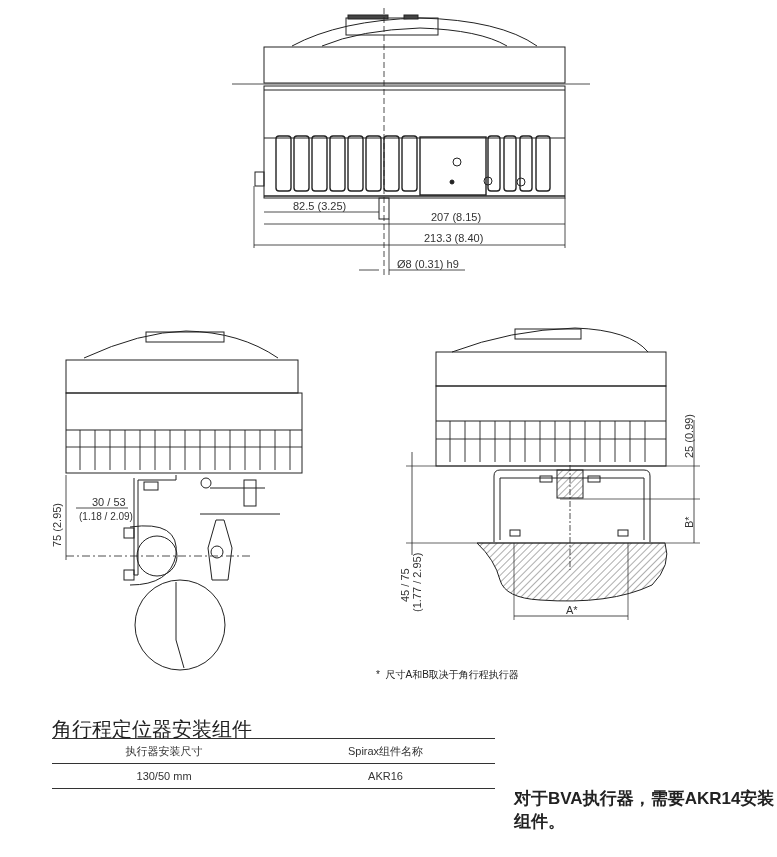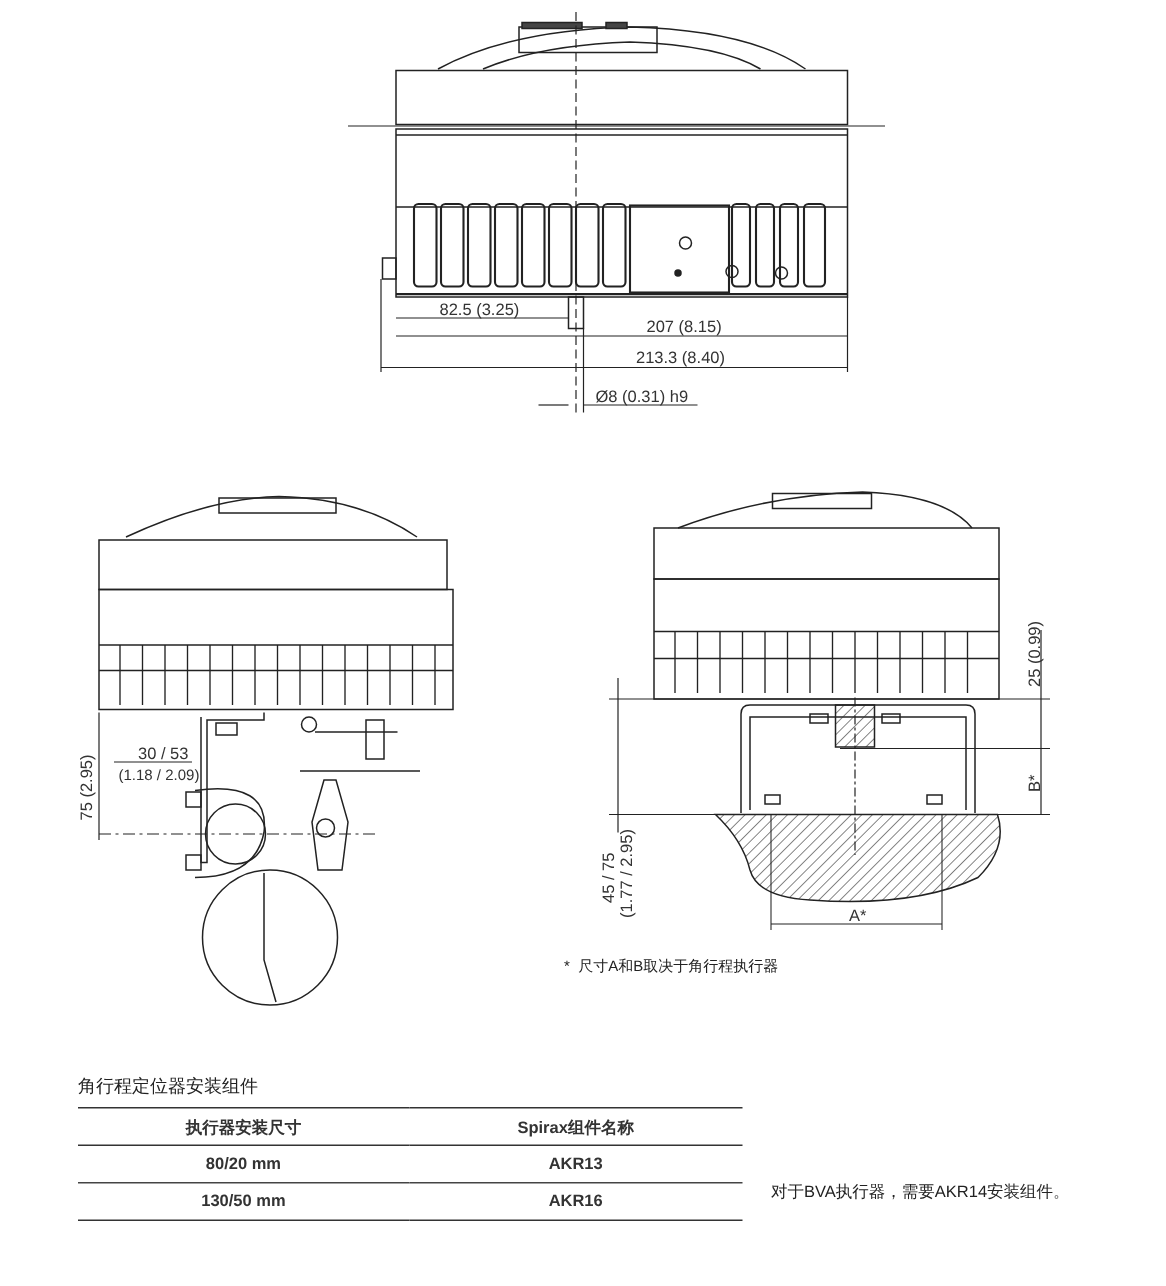--- a/index.html
+++ b/index.html
@@ -1,26 +1,26 @@
 <!DOCTYPE html>
 <html><head>
 <meta charset="utf-8">
 <style>
   html, body { margin:0; padding:0; background:#ffffff; }
   body { width:777px; height:857px; position:relative; overflow:hidden; font-family:"Liberation Sans", "DejaVu Sans", sans-serif; color:#222; }
   svg { position:absolute; left:0; top:0; }
   .dim { font-family:"Liberation Sans", "DejaVu Sans", sans-serif; font-size:11px; fill:#333; }
-  .note { position:absolute; font-size:10px; color:#222; }
-  .section-title { position:absolute; left:52px; top:716px; font-size:12px; color:#222; }
+  .note { position:absolute; font-size:10px; color:#222;margin-top:31px; }
+  .section-title { position:absolute; left:52px; top:716px; font-size:20px; color:#222; }
   table.kit { position:absolute; left:52px; top:738px; width:443px; border-collapse:collapse; font-size:11px; }
-  table.kit th, table.kit td { text-align:center; height:22px; font-weight:bold; color:#333; }
+  table.kit th, table.kit td { text-align:center; height:22px; font-weight:normal; color:#333; }
   table.kit thead tr { border-top:1.5px solid #333; border-bottom:1.5px solid #333; }
   table.kit tbody tr { border-bottom:1px solid #444; }
   table.kit tbody tr:last-child { border-bottom:1.5px solid #333; }
-  .side-note { position:absolute; left:514px; top:787px; font-size:11px; color:#222; }
+  .side-note { position:absolute; left:514px; top:787px; font-size:17px; color:#222;font-weight:bold; }
 </style>
 </head>
 <body>
 
 <svg width="777" height="857" viewBox="0 0 777 857">
 
   <g stroke="#222" fill="none" stroke-width="1">
 
     <path d="M292,46 Q340,20 420,18 Q500,20 537,46"></path>
     <path d="M322,46 Q360,30 420,28 Q480,30 507,46"></path>
@@ -192,23 +192,19 @@
 
 <table class="kit">
   <thead>
     <tr>
       <th>执行器安装尺寸</th>
       <th>Spirax组件名称</th>
     </tr>
   </thead>
   <tbody>
     <tr>
-      <td>80/20 mm</td>
-      <td>AKR13</td>
-    </tr>
-    <tr>
       <td>130/50 mm</td>
       <td>AKR16</td>
     </tr>
   </tbody>
 </table>
 
 <div class="side-note">对于BVA执行器，需要AKR14安装组件。</div>
 
 </body></html>

